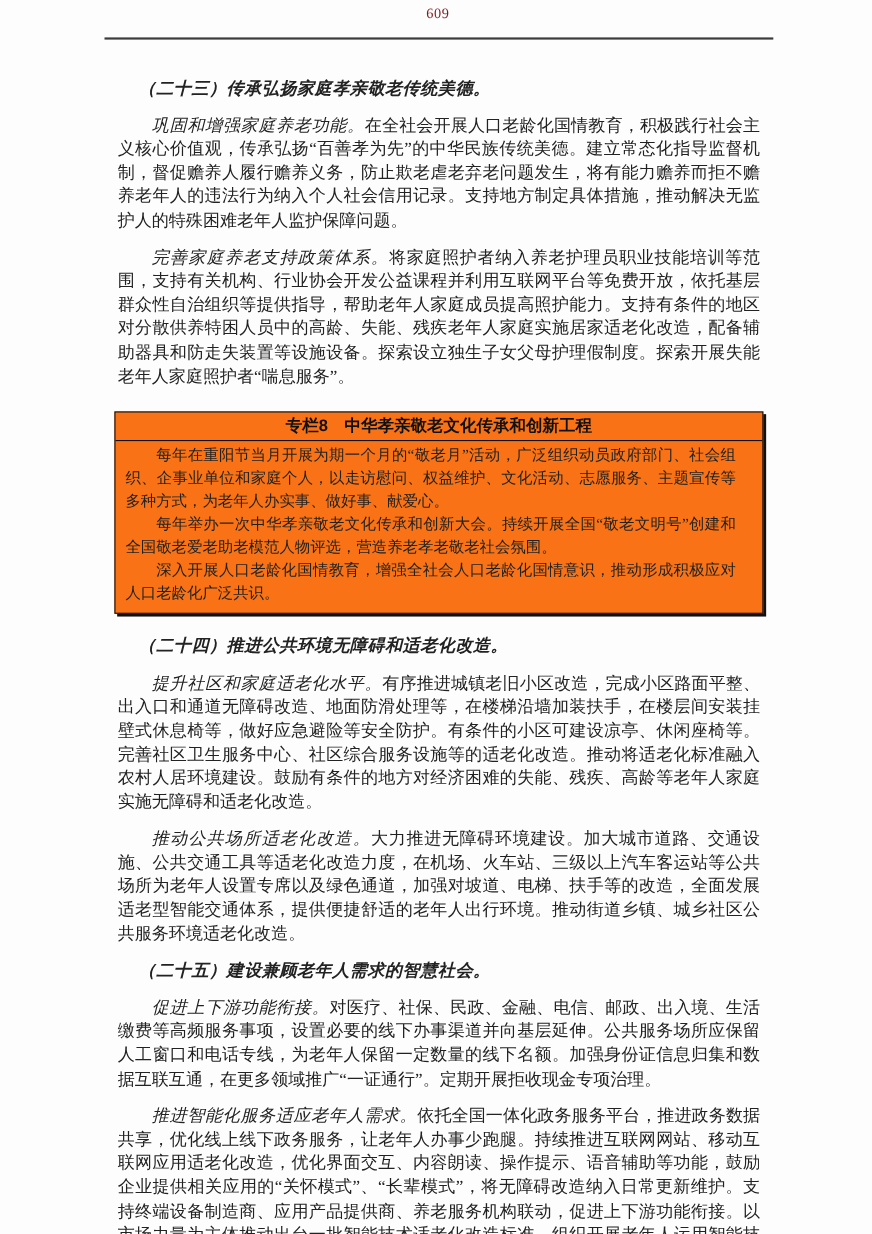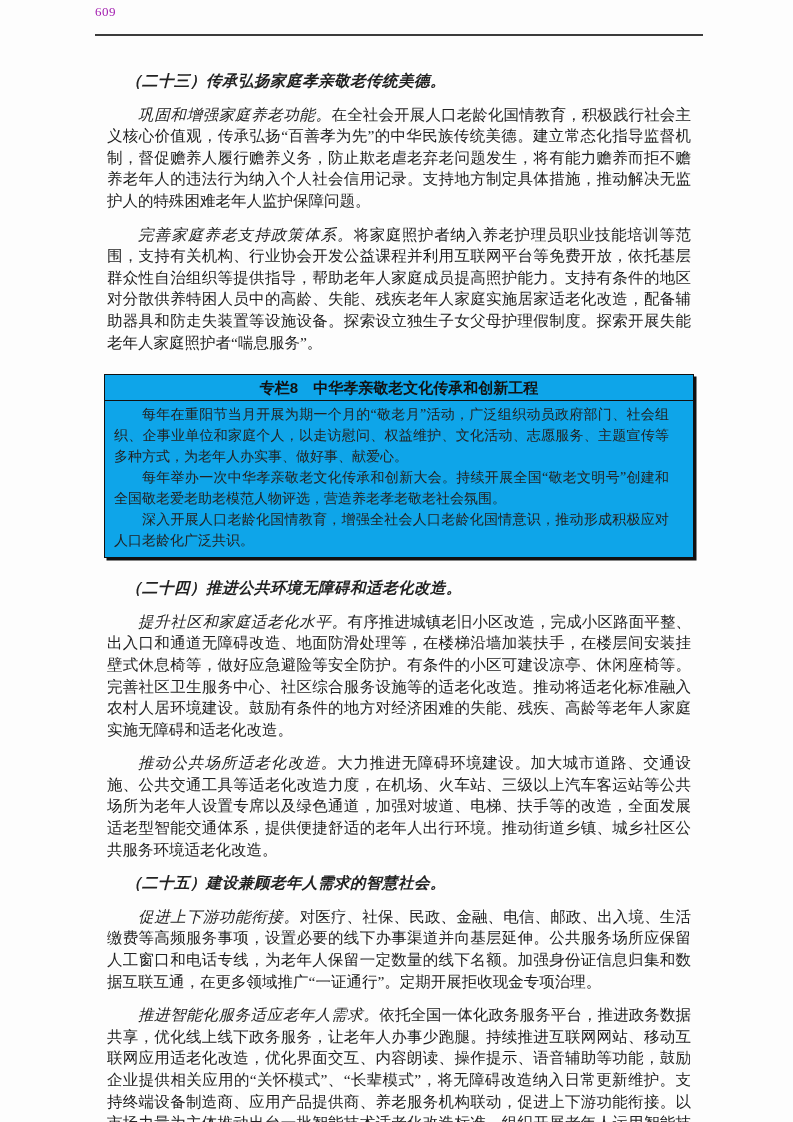--- a/index.html
+++ b/index.html
@@ -16,24 +16,24 @@
     position: relative;
   }
   .page {
     width: 793px;
     height: 1122px;
     background: #fdfdfd;
     box-sizing: border-box;
     padding: 4px 90px 0 95px;
   }
   .page-header {
-    text-align: left;
+    text-align: center;
     font-size: 13px;
     letter-spacing: 0.5px;
-    color: #a21caf;
+    color: #7f1d1d;
     padding-right: 2px;
     height: 18px;
   }
   .header-rule {
     border: none;
     border-top: 2px solid #3c3c3c;
     margin: 12px 0 0 0;
   }
   .content {
     font-size: 15.5px;
@@ -58,21 +58,21 @@
   
   .kai {
     font-style: italic;
     letter-spacing: 0.5px;
   }
   
   .feature-box {
     margin: 21px 9px 19px 9px;
     border: 1px solid #111;
     box-shadow: 2.5px 2.5px 0 0 #111;
-    background: #0ea5e9;
+    background: #f97316;
   }
   .feature-box-title {
     text-align: center;
     font-family: "Liberation Sans", "DejaVu Sans", sans-serif;
     font-weight: bold;
     font-size: 15px;
     line-height: 23px;
     border-bottom: 1px solid #111;
     padding: 1px 4px;
     text-indent: 0;

